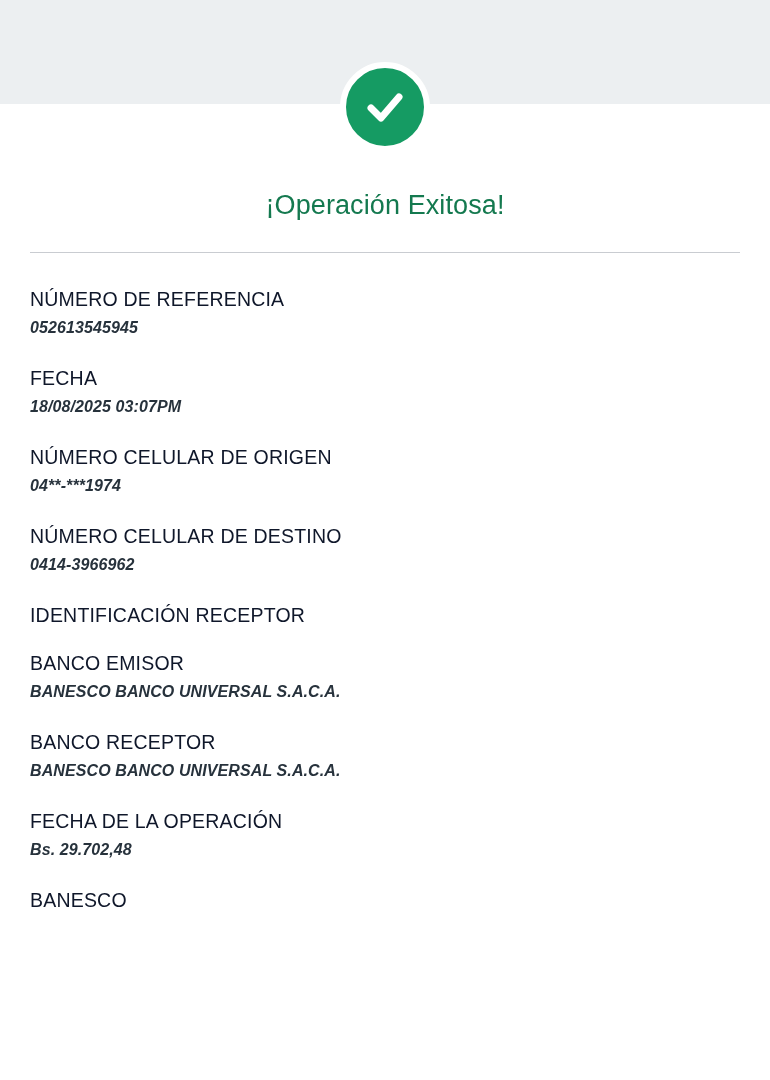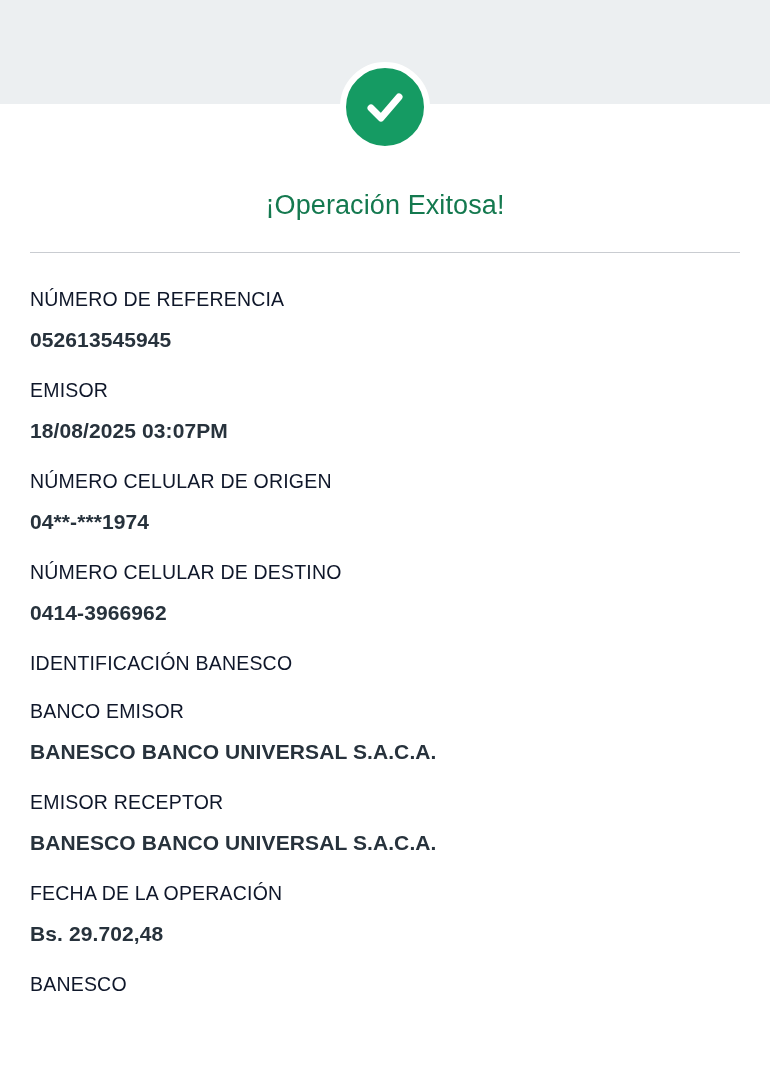--- a/index.html
+++ b/index.html
@@ -75,26 +75,27 @@
     margin-bottom: 22px;
   }
   .field-label {
     font-size: 19.5px;
     color: #0f172a;
     letter-spacing: 0.2px;
     line-height: 26px;
     font-weight: 400;
   }
   .field-value {
-    font-size: 21px;
+    font-size: 16px;
     color: #27323c;
     font-weight: bold;
     line-height: 30px;
-    margin-top: 13px;
+    margin-top: 1px;
     letter-spacing: 0.1px;
+    font-style: italic;
   }
 </style>
 </head>
 <body>
 
 <div class="screen">
 
   <div class="top-band"></div>
 
   <div class="check-badge">
@@ -108,45 +109,45 @@
   <div class="divider"></div>
 
   <div class="fields">
 
     <div class="field">
       <div class="field-label">NÚMERO DE REFERENCIA</div>
       <div class="field-value">052613545945</div>
     </div>
 
     <div class="field">
-      <div class="field-label">EMISOR</div>
+      <div class="field-label">FECHA</div>
       <div class="field-value">18/08/2025 03:07PM</div>
     </div>
 
     <div class="field">
       <div class="field-label">NÚMERO CELULAR DE ORIGEN</div>
       <div class="field-value">04**-***1974</div>
     </div>
 
     <div class="field">
       <div class="field-label">NÚMERO CELULAR DE DESTINO</div>
       <div class="field-value">0414-3966962</div>
     </div>
 
     <div class="field">
-      <div class="field-label">IDENTIFICACIÓN BANESCO</div>
+      <div class="field-label">IDENTIFICACIÓN RECEPTOR</div>
     </div>
 
     <div class="field">
       <div class="field-label">BANCO EMISOR</div>
       <div class="field-value">BANESCO BANCO UNIVERSAL S.A.C.A.</div>
     </div>
 
     <div class="field">
-      <div class="field-label">EMISOR RECEPTOR</div>
+      <div class="field-label">BANCO RECEPTOR</div>
       <div class="field-value">BANESCO BANCO UNIVERSAL S.A.C.A.</div>
     </div>
 
     <div class="field">
       <div class="field-label">FECHA DE LA OPERACIÓN</div>
       <div class="field-value">Bs. 29.702,48</div>
     </div>
 
     <div class="field">
       <div class="field-label">BANESCO</div>

